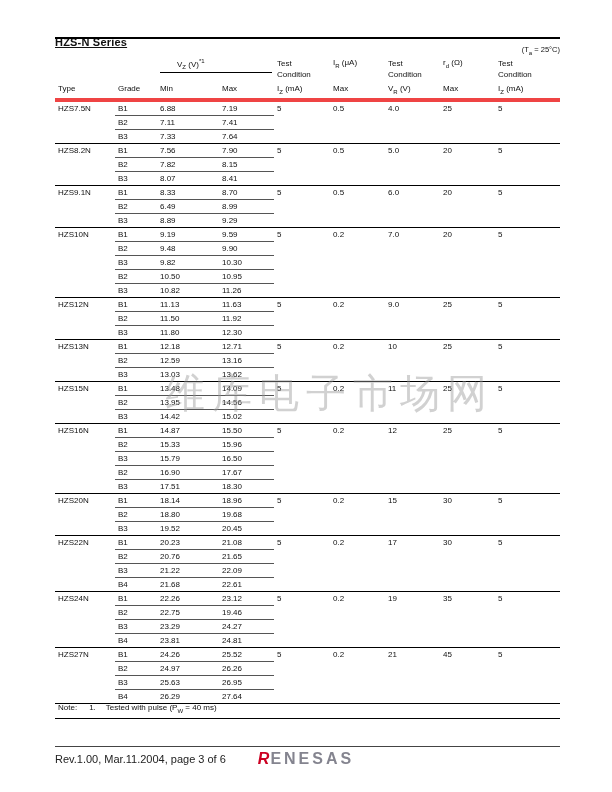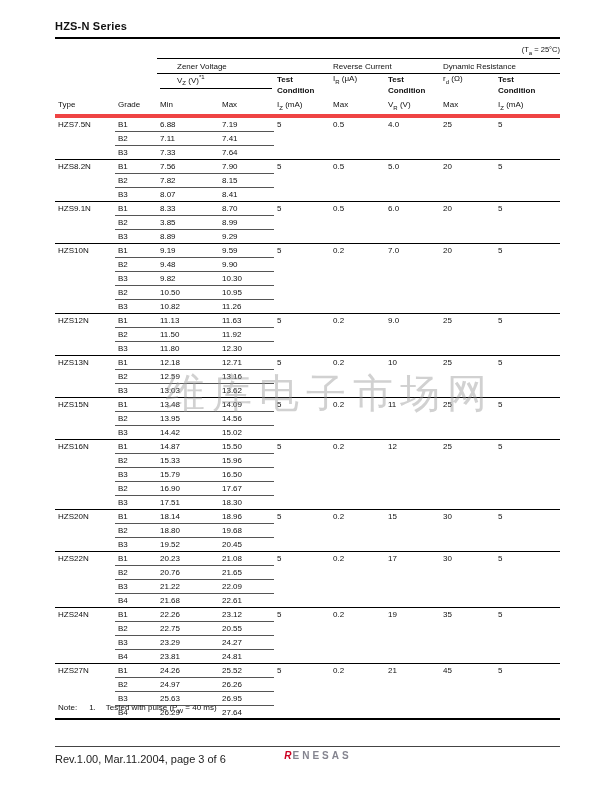--- a/index.html
+++ b/index.html
@@ -1,38 +1,38 @@
 <!DOCTYPE html>
 <html><head>
 <meta charset="utf-8">
 <style>
   html,body { margin:0; padding:0; background:#e8e8e8; }
   .page {
     position:relative; width:612px; height:792px; margin:0 auto;
     background:#ffffff; font-family:"Liberation Sans", sans-serif; color:#111;
     overflow:hidden;
   }
-  .series-title { position:absolute; left:55px; top:20px; font-size:11px; font-weight:bold; letter-spacing:0.2px; }
+  .series-title { position:absolute; left:55px; top:36px; font-size:11px; font-weight:bold; letter-spacing:0.2px;text-decoration:underline; }
   .title-rule   { position:absolute; left:55px; top:37px; width:505px; height:2px; background:#000; }
   .temp-note    { position:absolute; right:52px; top:45px; font-size:7.5px; }
 
   table.spec {
     position:absolute; left:55px; top:58px; width:505px;
     border-collapse:collapse; table-layout:fixed; font-size:8px;
   }
   table.spec th, table.spec td { padding:0 0 0 3px; text-align:left; font-weight:normal; white-space:nowrap; overflow:hidden; }
   thead th { font-weight:bold; }
 
   .hdr-groups th { height:14px; vertical-align:middle; }
   .hdr-groups th.grp { border-top:1px solid #000; border-bottom:1px solid #000; }
   .hdr-groups th.grp-zener { padding-left:20px; }
 
   .hdr-sub th { height:26px; vertical-align:top; padding-top:2px; }
   .vz-underline { border-bottom:1px solid #000; padding:0 0 2px 17px; margin-right:2px; }
-  .hdr-sub th.tc div { line-height:11px;font-weight:bold; }
+  .hdr-sub th.tc div { line-height:11px; }
 
   .hdr-cols th { height:14px; vertical-align:top; padding-top:2px; border-bottom:4px solid #ef4444; }
 
   tbody td { height:13px; line-height:13px; }
   tr.group-first td { border-top:1px solid #000; }
   tr.grade-row td.c-grade, tr.grade-row td.c-min, tr.grade-row td.c-max { border-top:1px solid #555; }
   tr.table-last td { border-bottom:1px solid #000; }
 
   sub { font-size:6px; }
   sup { font-size:6px; }
@@ -41,21 +41,21 @@
     position:absolute; left:55px; top:697px; width:505px; height:21px;
     border-bottom:1px solid #000; font-size:8px; line-height:21px;
   }
   .note-bar .n-label { margin-left:3px; margin-right:12px;text-align:right; }
   .note-bar .n-num   { margin-right:10px; }
 
   .footer-rule { position:absolute; left:55px; top:746px; width:505px; height:1px; background:#444; }
   .footer-text { position:absolute; left:55px; top:753px; font-size:11px; color:#222; }
   .logo {
     position:absolute; left:50%; top:750px; transform:translateX(-50%);
-    font-size:10px; font-weight:bold; letter-spacing:3px; color:#84848f;margin-left:12px;
+    font-size:16px; font-weight:bold; letter-spacing:3px; color:#84848f;
   }
   .logo .mark { color:#cc0022; font-style:italic; margin-right:1px; letter-spacing:0; }
 
   .watermark {
     position:absolute; left:165px; top:366px; font-size:40px; letter-spacing:7px;
     color:#9a9a9a; opacity:0.45; pointer-events:none; white-space:nowrap;
   }
 </style>
 </head>
 <body>
@@ -73,27 +73,20 @@
         <col style="width:42px">
         <col style="width:62px">
       <col style="width:55px">
         <col style="width:56px">
         <col style="width:55px">
       <col style="width:55px">
         <col style="width:55px">
         <col style="width:65px">
     </colgroup>
     <thead>
-      <tr class="hdr-groups">
-        <th></th>
-        <th></th>
-        <th class="grp grp-zener" colspan="3">Zener Voltage</th>
-        <th class="grp" colspan="2">Reverse Current</th>
-        <th class="grp" colspan="2">Dynamic Resistance</th>
-      </tr>
       <tr class="hdr-sub">
         <th></th>
         <th></th>
         <th colspan="2">
           <div class="vz-underline"><span>V</span><sub>Z</sub><span> (V)</span><sup>*1</sup></div>
         </th>
         <th class="tc">
           <div>Test</div>
           <div>Condition</div>
         </th>
@@ -194,21 +187,21 @@
           <td class="c-max">8.70</td>
           <td class="c-izc">5</td>
           <td class="c-ir">0.5</td>
           <td class="c-vrc">6.0</td>
           <td class="c-rd">20</td>
           <td class="c-izc2">5</td>
         </tr>
         <tr class="grade-row">
           <td class="c-type"></td>
           <td class="c-grade">B2</td>
-          <td class="c-min">3.85</td>
+          <td class="c-min">6.49</td>
           <td class="c-max">8.99</td>
           <td class="c-izc"></td>
           <td class="c-ir"></td>
           <td class="c-vrc"></td>
           <td class="c-rd"></td>
           <td class="c-izc2"></td>
         </tr>
         <tr class="grade-row">
           <td class="c-type"></td>
           <td class="c-grade">B3</td>
@@ -514,21 +507,21 @@
           <td class="c-izc">5</td>
           <td class="c-ir">0.2</td>
           <td class="c-vrc">19</td>
           <td class="c-rd">35</td>
           <td class="c-izc2">5</td>
         </tr>
         <tr class="grade-row">
           <td class="c-type"></td>
           <td class="c-grade">B2</td>
           <td class="c-min">22.75</td>
-          <td class="c-max">20.55</td>
+          <td class="c-max">19.46</td>
           <td class="c-izc"></td>
           <td class="c-ir"></td>
           <td class="c-vrc"></td>
           <td class="c-rd"></td>
           <td class="c-izc2"></td>
         </tr>
         <tr class="grade-row">
           <td class="c-type"></td>
           <td class="c-grade">B3</td>
           <td class="c-min">23.29</td>

